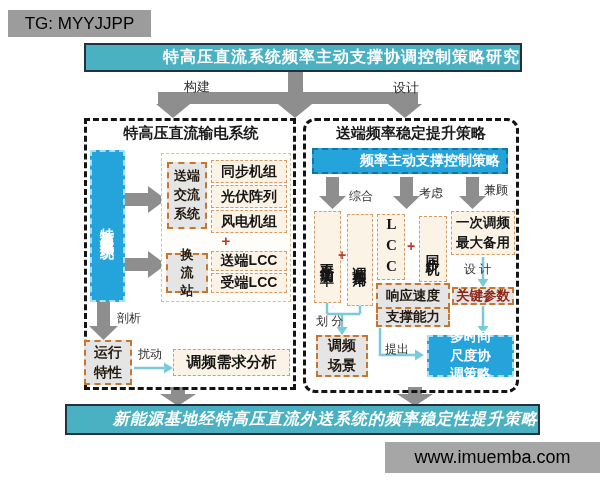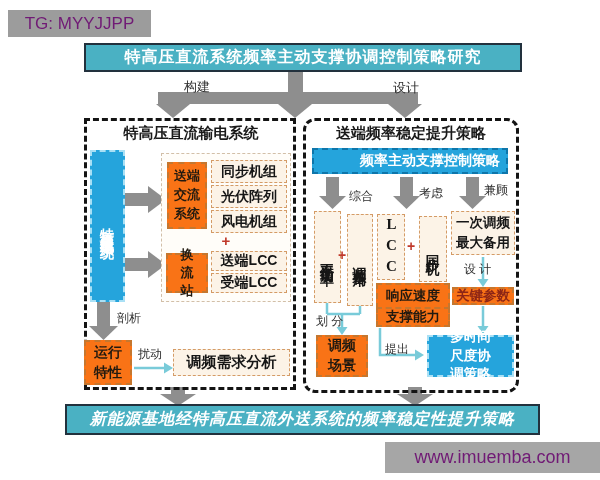--- a/index.html
+++ b/index.html
@@ -1,26 +1,26 @@
 <!DOCTYPE html>
 <html><head>
 <meta charset="utf-8">
 <style>
   html,body{margin:0;padding:0;background:#fff;}
   #stage{position:relative;width:600px;height:480px;background:#fff;overflow:hidden;
          font-family:"Liberation Sans","DejaVu Sans",sans-serif;color:#1a1a1a;}
   .abs{position:absolute;box-sizing:border-box;}
   .ctr{display:flex;align-items:center;justify-content:center;text-align:center;}
   .teal-bar{background:#4ab1c3;border:2px solid #22313d;color:#fff;font-weight:bold;
-            font-size:16px;letter-spacing:1px;white-space:nowrap;}
-  .gray-badge{background:#9c9c9c;color:#701a75;font-size:17px;white-space:nowrap;}
+            font-size:16px;letter-spacing:1px;white-space:nowrap;justify-content:flex-end;}
+  .gray-badge{background:#9c9c9c;color:#000000;font-size:17px;white-space:nowrap;}
   .panel{border:3px dashed #141414;background:transparent;}
   .blue-box{background:#25a4dc;border:2px dashed #a9e0f5;color:#fff;font-weight:bold;}
   .blue-box-dk{background:#25a4dc;border:2px dashed #0f76aa;color:#fff;font-weight:bold;}
-  .orange-solid{background:#f97316;border:2px dashed #c5772f;color:#221a10;font-weight:bold;}
+  .orange-solid{background:#e5e5e5;border:2px dashed #c5772f;color:#221a10;font-weight:bold;}
   .cream-dashed{background:#fcf3e7;border:1.5px dashed #d49b66;color:#161616;font-weight:bold;}
   .light-cont{border:1.5px dashed #d2bfa8;background:#fffdf9;}
   .vtext{writing-mode:vertical-rl;text-orientation:upright;letter-spacing:2px;line-height:1;}
   .lbl{font-size:12px;color:#2e2e2e;white-space:nowrap;font-weight:500;}
   .plus{color:#c0392b;font-weight:bold;font-size:15px;}
   .serif{font-family:"Liberation Serif","DejaVu Serif",serif;}
   svg{display:block;}
 </style>
 </head>
 <body>

